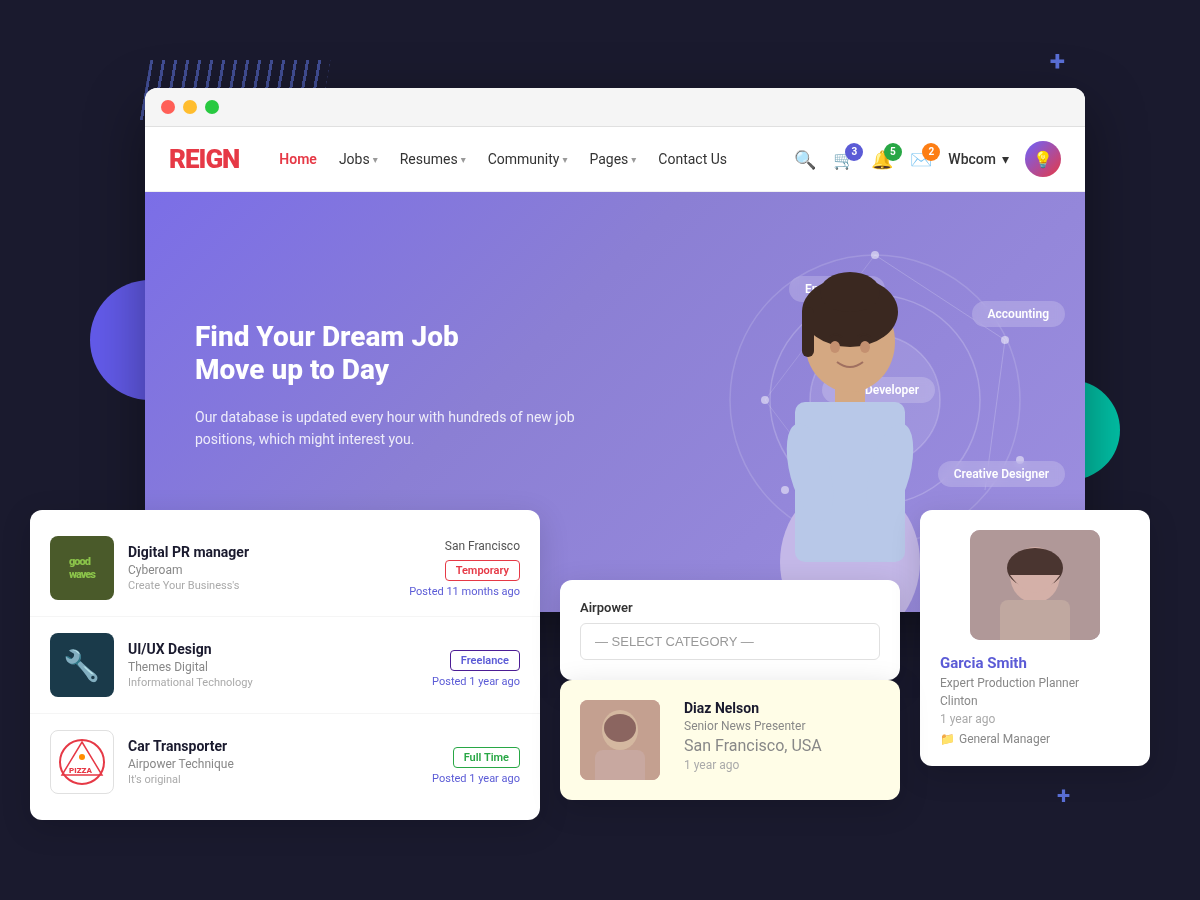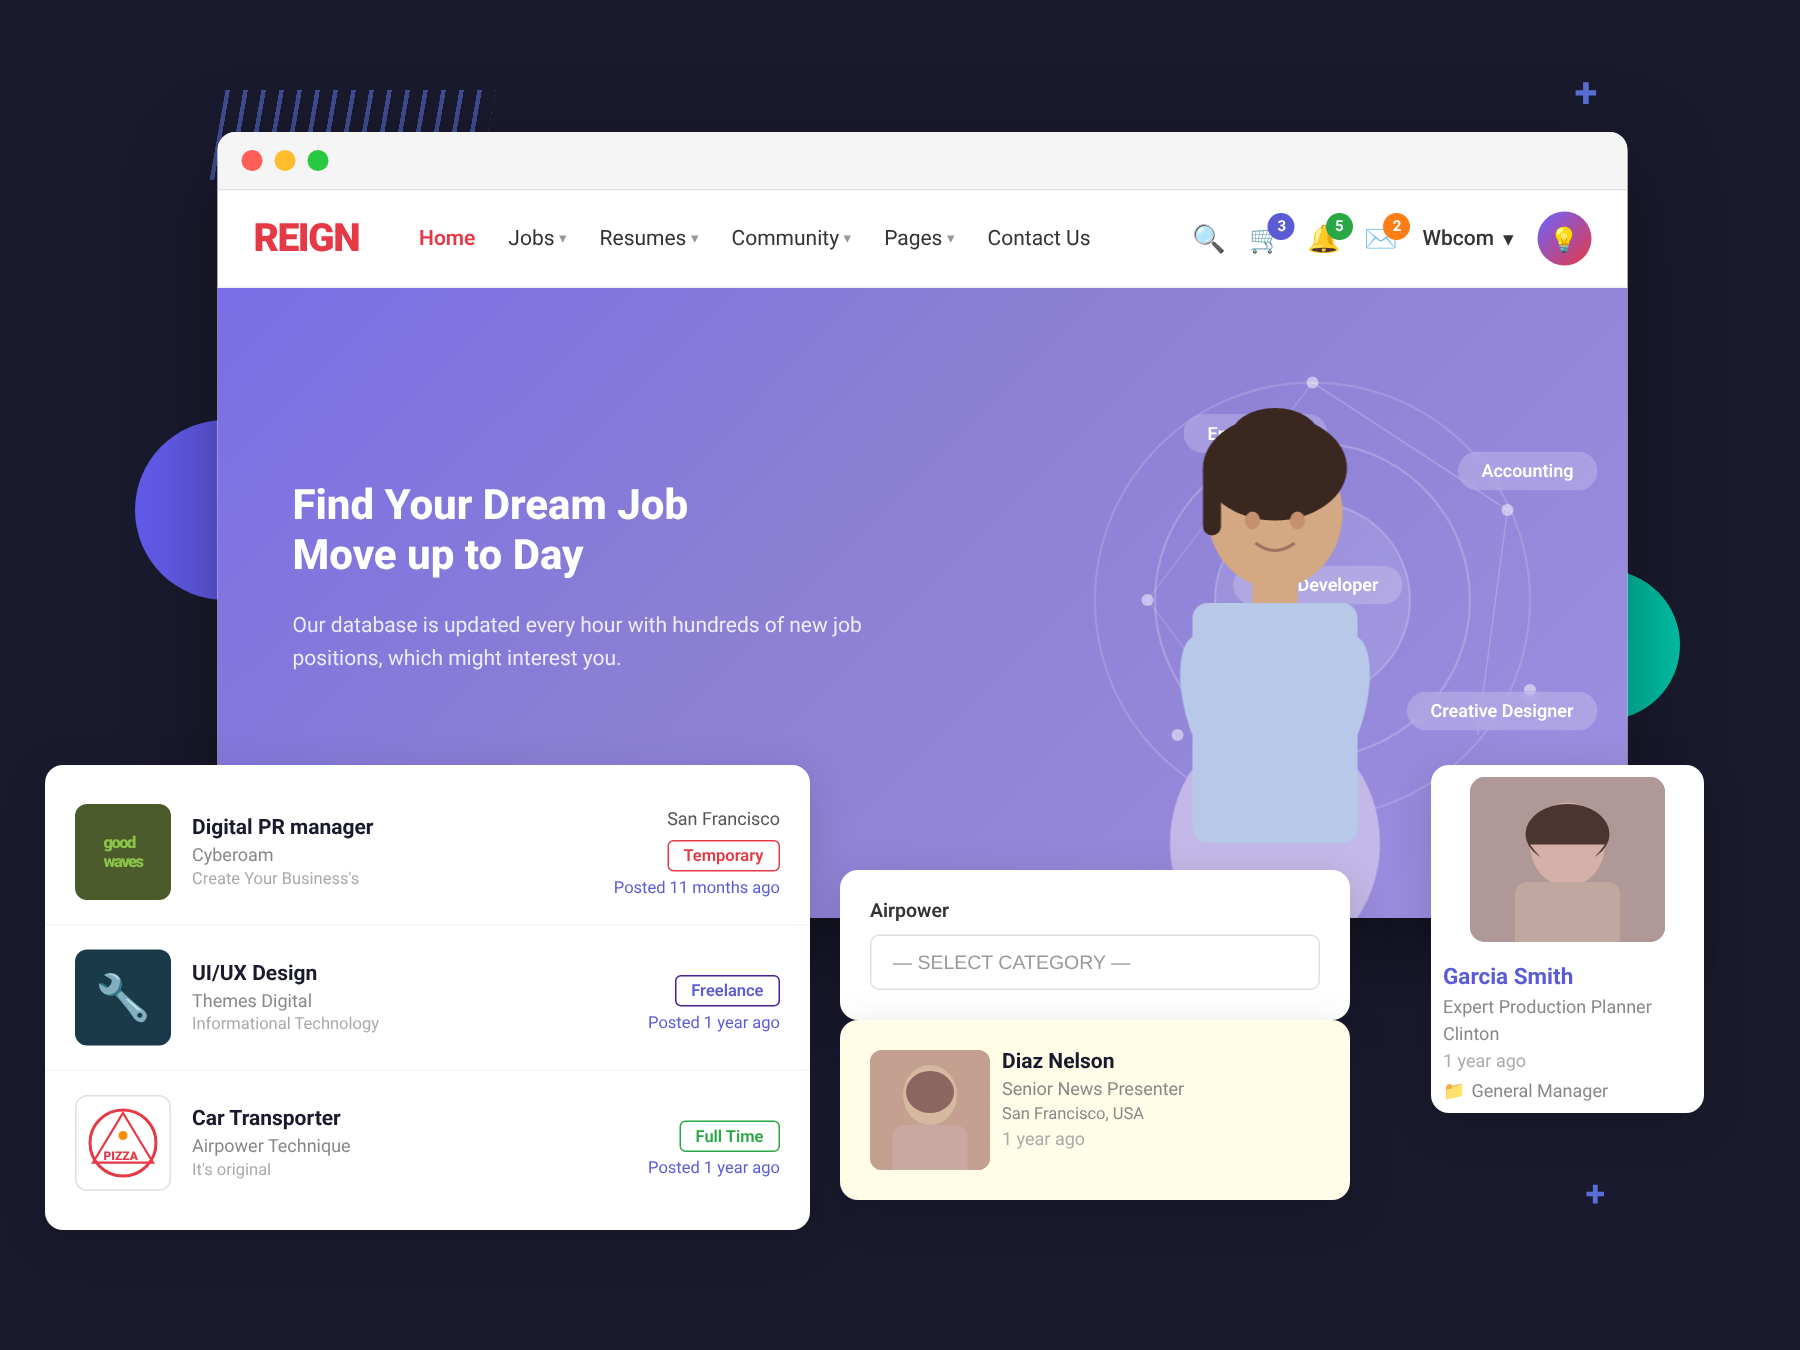--- a/index.html
+++ b/index.html
@@ -376,21 +376,21 @@
     
     .resume-card {
       position: absolute;
       top: 620px; left: 560px;
       width: 340px;
       background: #fffde7;
       border-radius: 12px;
       box-shadow: 0 8px 30px rgba(0,0,0,0.15);
       padding: 20px;
       display: flex;
-      gap: 8px;
+      gap: 24px;
       align-items: flex-start;
       z-index: 21;
     }
     .resume-photo {
       width: 80px; height: 80px;
       border-radius: 8px;
       background: linear-gradient(135deg, #d4a0a0, #c49090);
       flex-shrink: 0;
       overflow: hidden;
       display: flex;
@@ -402,38 +402,38 @@
       font-weight: 700;
       color: #1a1a2e;
       margin-bottom: 3px;
     }
     .resume-info .resume-role {
       font-size: 12px;
       color: #888;
       margin-bottom: 3px;
     }
     .resume-info .resume-location {
-      font-size: 11px;
+      font-size: 16px;
       color: #888;
       margin-bottom: 3px;
     }
     .resume-info .resume-time {
       font-size: 12px;
       color: #aaa;
     }
 
     
     .profile-card {
       position: absolute;
-      top: 510px; right: 64px;
-      width: 182px;
+      top: 510px; right: 50px;
+      width: 230px;
       background: #fff;
       border-radius: 12px;
       box-shadow: 0 8px 30px rgba(0,0,0,0.15);
-      padding: 8px;
+      padding: 20px;
       z-index: 20;
     }
     .profile-photo {
       width: 130px; height: 110px;
       border-radius: 10px;
       background: linear-gradient(135deg, #c4a0b0, #a08090);
       margin: 0 auto 14px;
       display: flex;
       align-items: center;
       justify-content: center;

